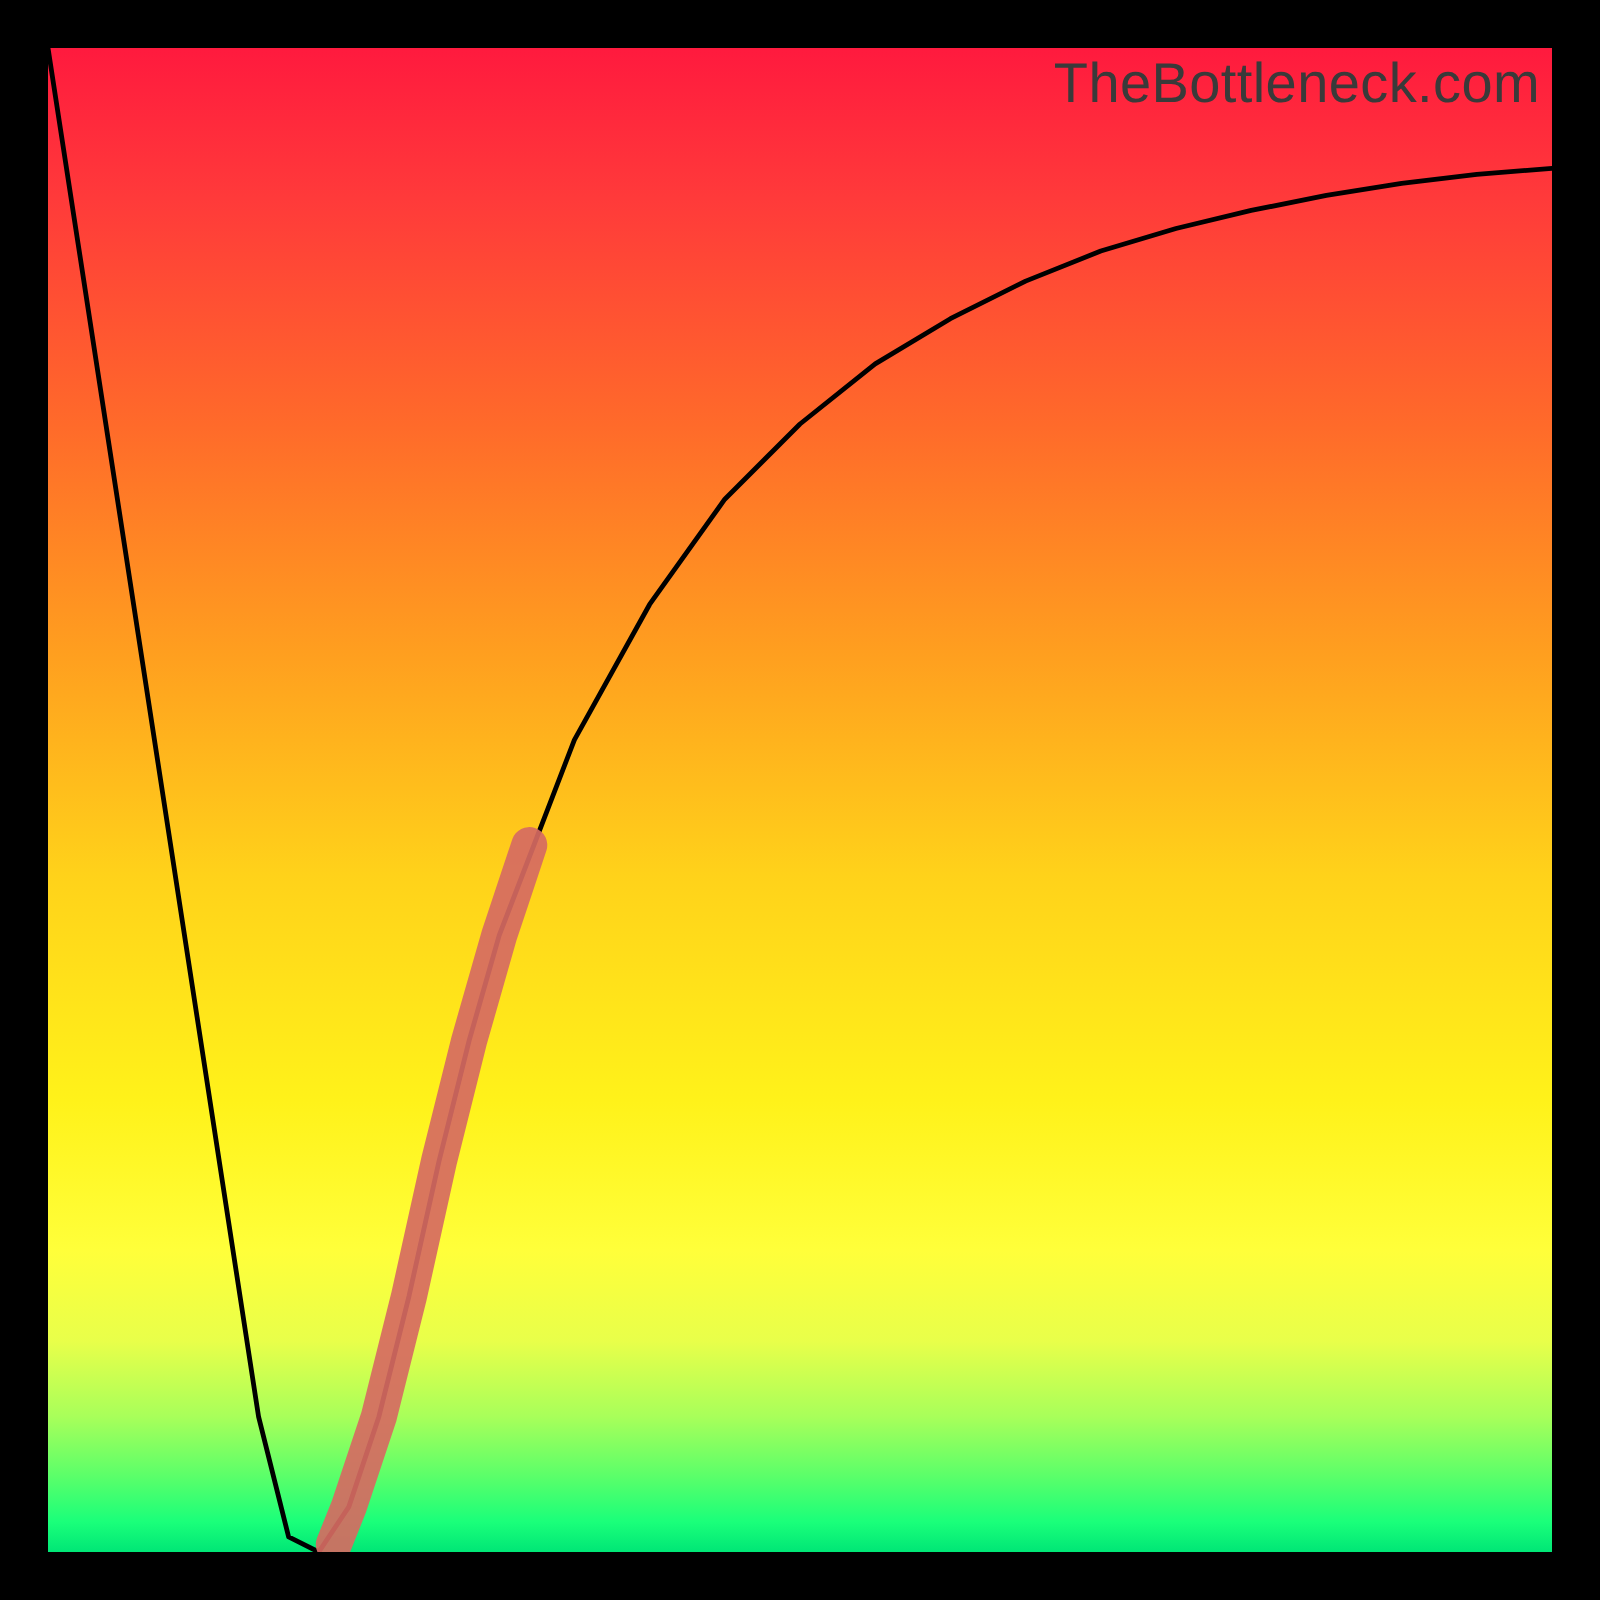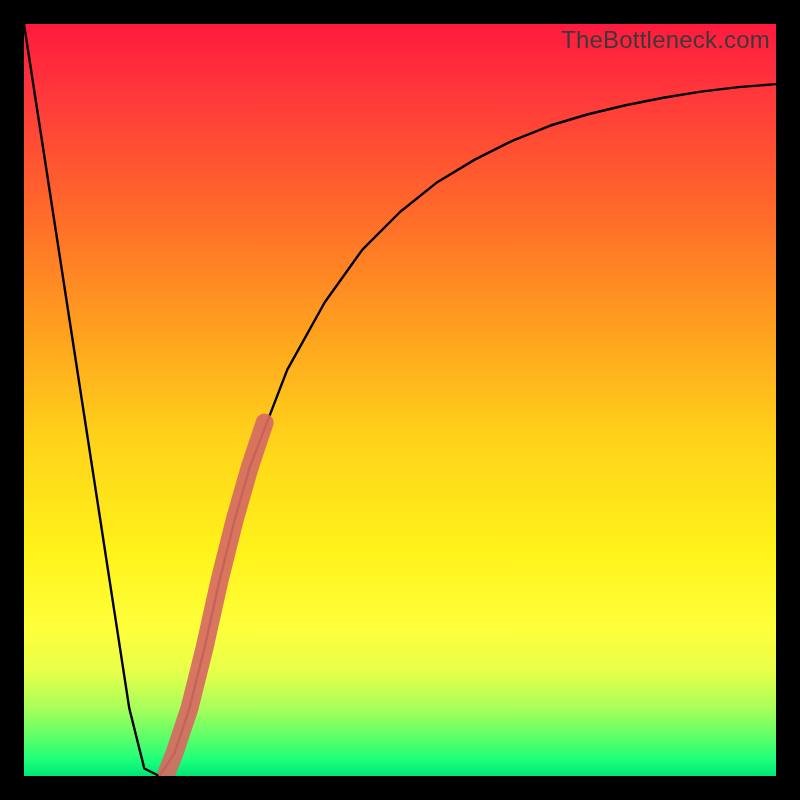--- a/index.html
+++ b/index.html
@@ -36,21 +36,21 @@
       #5aff6a 95%,
       #1aff7a 98%,
       #00e676 100%
     );
   }
   .watermark {
     position: absolute;
     top: 2px;
     right: 6px;
     color: #3a3a3a;
-    font-size: 24px;
+    font-size: 28px;
     font-weight: 500;
     letter-spacing: 0.2px;
     user-select: none;
   }
   svg.curve {
     position: absolute;
     left: 0; top: 0;
     width: 752px; height: 752px;
   }
 </style>

